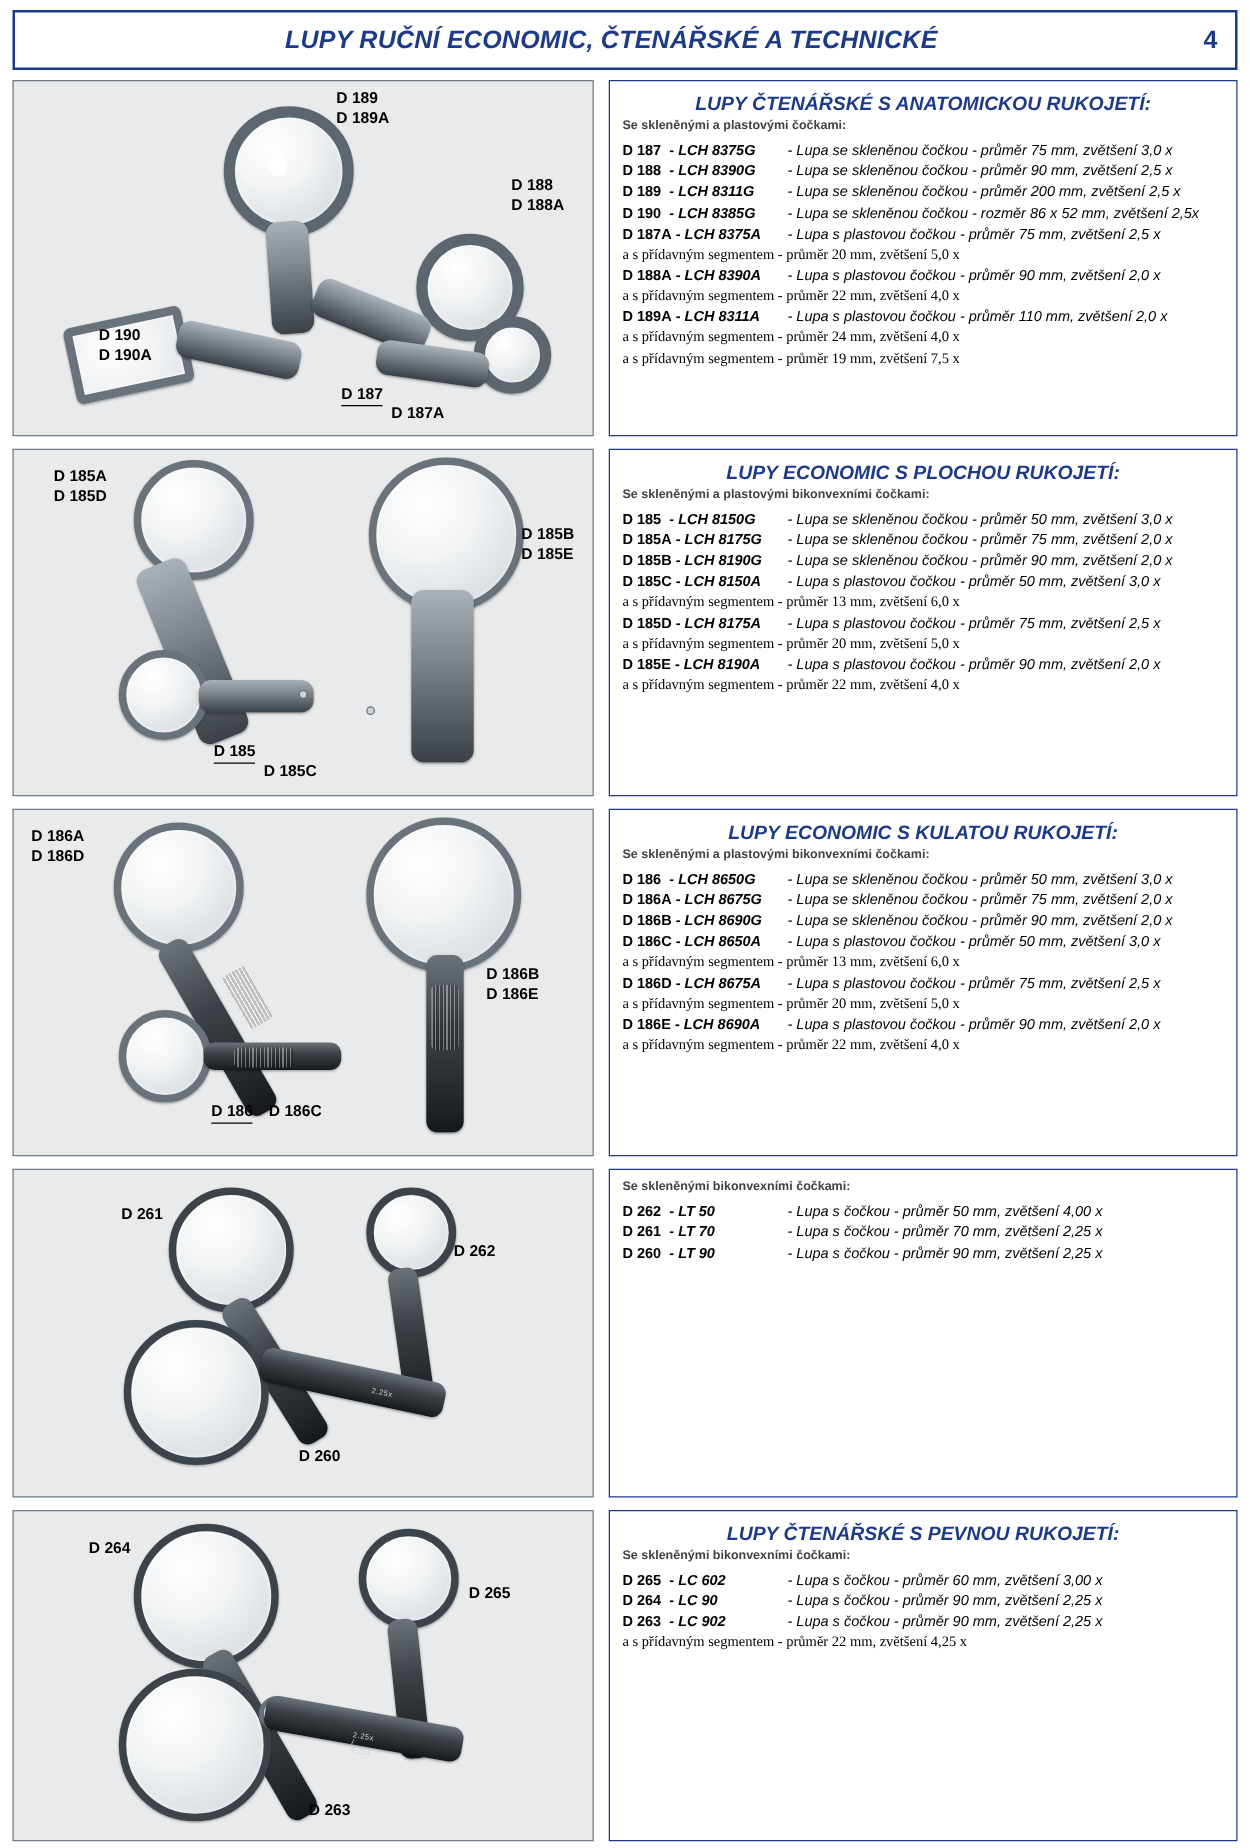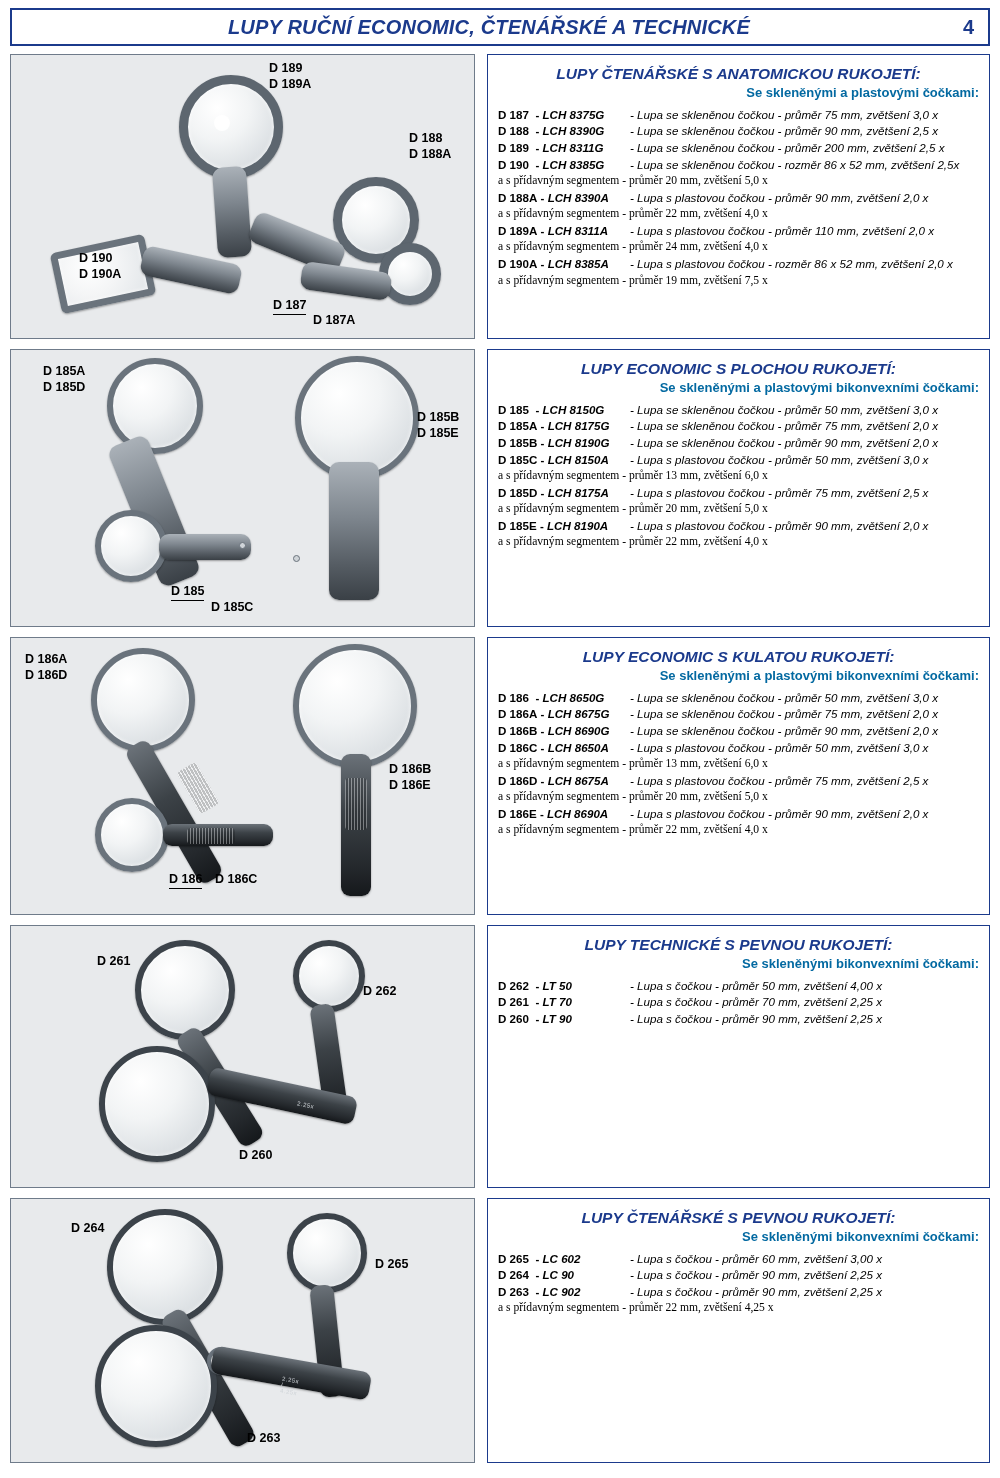--- a/index.html
+++ b/index.html
@@ -8,21 +8,21 @@
     width: 1000px; height: 1478px;
     font-family: "Liberation Sans", sans-serif;
     background: #ffffff;
     color: #000000;
     position: relative;
   }
   .page { width:1000px; height:1478px; padding: 8px 10px; position:relative; }
 
   
   .header {
-    height: 38px;
+    height: 48px;
     border: 2px solid #1b3a8c;
     display: flex;
     align-items: center;
     justify-content: space-between;
     padding: 0 14px;
     margin-bottom: 8px;
   }
   .header-title {
     flex: 1;
     text-align: center;
@@ -58,24 +58,24 @@
 
   .sec-title {
     text-align: center;
     color: #1b3a8c;
     font-weight: bold;
     font-style: italic;
     font-size: 15.5px;
     margin: 2px 0 2px 0;
   }
   .sec-sub {
-    text-align: right;
-    color: #0369a1;
+    text-align: left;
+    color: #404040;
     font-weight: bold;
-    font-size: 13px;
+    font-size: 10px;
     margin-bottom: 6px;
   }
   table.spec { width: 100%; border-collapse: collapse; }
   table.spec td { font-size: 11.6px; vertical-align: top; padding: 0.6px 0; line-height: 1.35; }
   td.code { white-space: nowrap; width: 132px; font-weight: bold; }
   td.code .d { font-style: normal; }
   td.code .lch { font-style: italic; }
   td.desc { white-space: nowrap; font-style: italic; }
   tr.cont td { padding-top: 0; }
   .cont-text { font-size: 11.6px; font-family: Liberation Serif, serif; }
@@ -206,40 +206,40 @@
           <td class="desc">- Lupa se skleněnou čočkou - průměr 90 mm, zvětšení 2,5 x</td>
         </tr>
         <tr>
           <td class="code"><span class="d">D 189</span>&nbsp;&nbsp;<span>-</span>&nbsp;<span class="lch">LCH 8311G</span></td>
           <td class="desc">- Lupa se skleněnou čočkou - průměr 200 mm, zvětšení 2,5 x</td>
         </tr>
         <tr>
           <td class="code"><span class="d">D 190</span>&nbsp;&nbsp;<span>-</span>&nbsp;<span class="lch">LCH 8385G</span></td>
           <td class="desc">- Lupa se skleněnou čočkou - rozměr 86 x 52 mm, zvětšení 2,5x</td>
         </tr>
+        <tr>
+          <td class="code"><span class="d">D 187A</span>&nbsp;<span>-</span>&nbsp;<span class="lch">LCH 8375A</span></td>
+          <td class="desc">- Lupa s plastovou čočkou - průměr 75 mm, zvětšení 2,5 x</td>
+        </tr>
         <tr class="cont">
           <td colspan="2" class="cont-text">a s přídavným segmentem - průměr 20 mm, zvětšení 5,0 x</td>
         </tr>
         <tr>
           <td class="code"><span class="d">D 188A</span>&nbsp;<span>-</span>&nbsp;<span class="lch">LCH 8390A</span></td>
           <td class="desc">- Lupa s plastovou čočkou - průměr 90 mm, zvětšení 2,0 x</td>
         </tr>
         <tr class="cont">
           <td colspan="2" class="cont-text">a s přídavným segmentem - průměr 22 mm, zvětšení 4,0 x</td>
         </tr>
         <tr>
           <td class="code"><span class="d">D 189A</span>&nbsp;<span>-</span>&nbsp;<span class="lch">LCH 8311A</span></td>
           <td class="desc">- Lupa s plastovou čočkou - průměr 110 mm, zvětšení 2,0 x</td>
         </tr>
         <tr class="cont">
           <td colspan="2" class="cont-text">a s přídavným segmentem - průměr 24 mm, zvětšení 4,0 x</td>
-        </tr>
-        <tr>
-          <td class="code"><span class="d">D 190A</span>&nbsp;<span>-</span>&nbsp;<span class="lch">LCH 8385A</span></td>
-          <td class="desc">- Lupa s plastovou čočkou - rozměr 86 x 52 mm, zvětšení 2,0 x</td>
         </tr>
         <tr class="cont">
           <td colspan="2" class="cont-text">a s přídavným segmentem - průměr 19 mm, zvětšení 7,5 x</td>
         </tr>
       </tbody>
         </table>
     </div>
   </div>
 
   <div class="row">
@@ -412,21 +412,20 @@
         <div class="handle darkh" style="left:196px; top:156px; width:150px; height:28px; transform:rotate(12deg);"></div>
         <div class="print" style="left:286px; top:176px; transform:rotate(12deg);">2.25x</div>
       </div>
 
       <div class="lbl" style="left:86px; top:28px;">D 261</div>
       <div class="lbl" style="left:352px; top:58px;">D 262</div>
       <div class="lbl" style="left:228px; top:222px;">D 260</div>
     </div>
 
     <div class="txt-panel">
-      <div class="sec-title">LUPY TECHNICKÉ S PEVNOU RUKOJETÍ:</div>
       <div class="sec-sub">Se skleněnými bikonvexními čočkami:</div>
       <table class="spec">
         <tbody>
             <tr>
           <td class="code"><span class="d">D 262</span>&nbsp;&nbsp;<span>-</span>&nbsp;<span class="lch">LT 50</span></td>
           <td class="desc">- Lupa s čočkou - průměr 50 mm, zvětšení 4,00 x</td>
         </tr>
         <tr>
           <td class="code"><span class="d">D 261</span>&nbsp;&nbsp;<span>-</span>&nbsp;<span class="lch">LT 70</span></td>
           <td class="desc">- Lupa s čočkou - průměr 70 mm, zvětšení 2,25 x</td>

